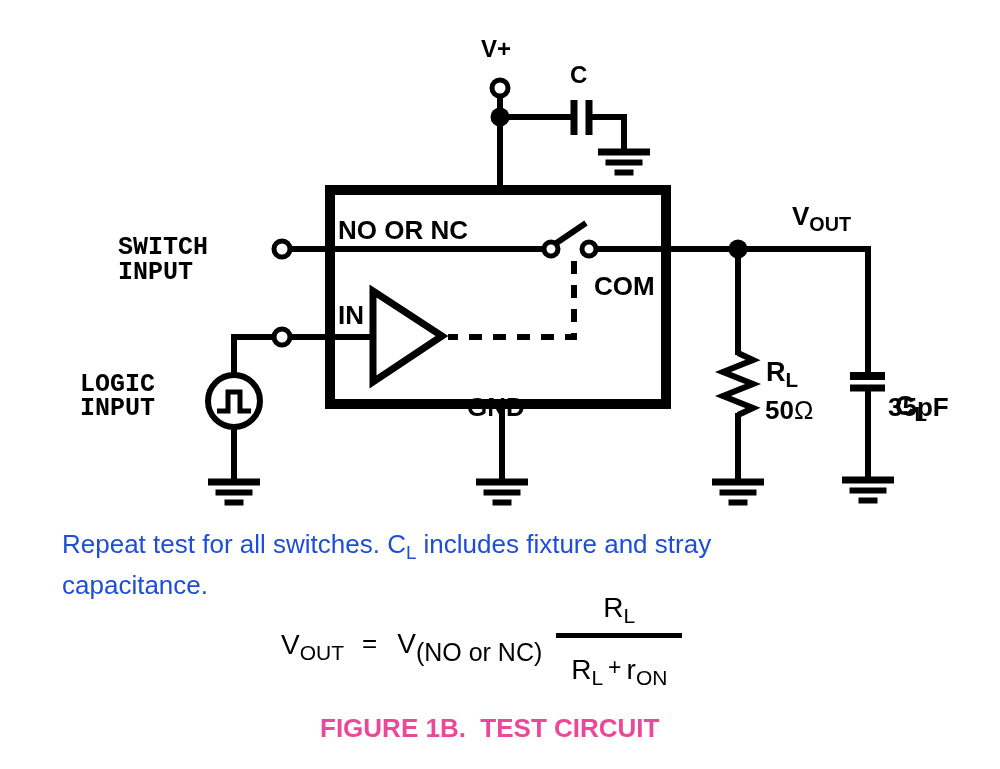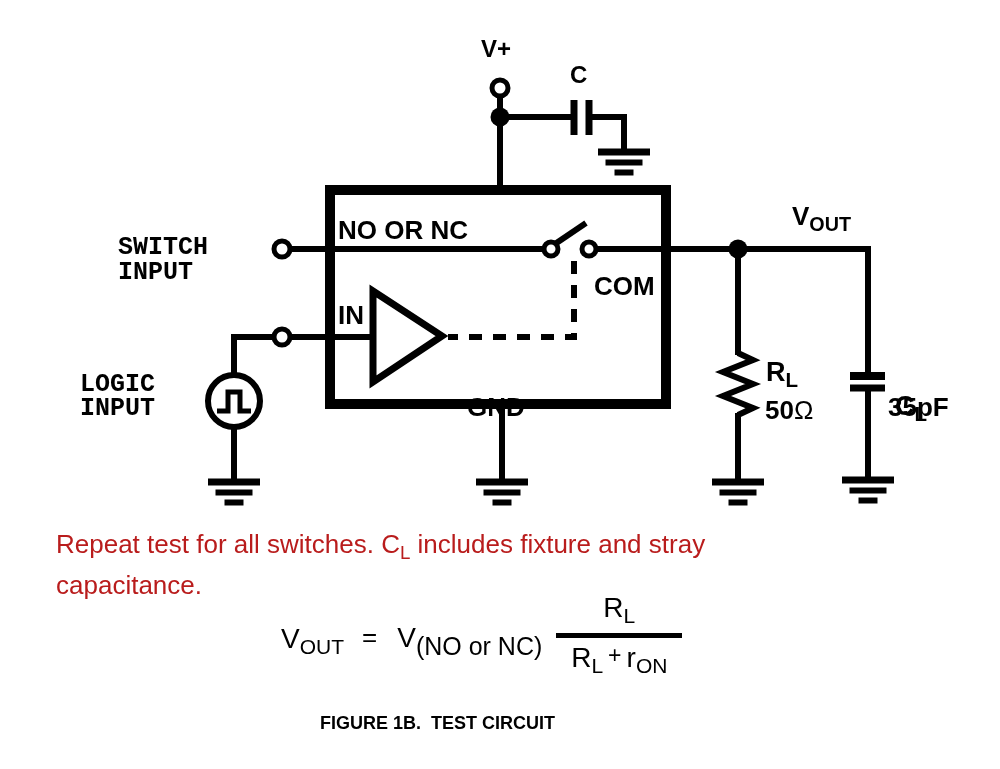--- a/index.html
+++ b/index.html
@@ -10,40 +10,40 @@
   svg { position:absolute; left:0; top:0; }
   .lbl {
     position:absolute; line-height:1; white-space:nowrap;
     font-weight:bold; color:#000;
   }
   .sub { font-size:0.76em; vertical-align:-0.30em; }
   .ra { text-align:left;font-family:Liberation Mono, monospace; }
   .unit { font-weight:normal; }
   
   #note {
-    position:absolute; left:56px; top:528px; width:820px;
-    font-size:26px; font-weight:normal; line-height:32px; color:#b91c1c;
+    position:absolute; left:62px; top:528px; width:820px;
+    font-size:26px; font-weight:normal; line-height:32px; color:#1d4ed8;
   }
   #note .sub { font-size:0.72em; vertical-align:-0.30em; }
   
   #formula {
     position:absolute; left:281px; top:592px; display:flex; align-items:center;
     font-size:28px; font-weight:normal; color:#000;
   }
   #formula .fitem { position:relative; top:6px; white-space:nowrap; }
   #formula .fsub { font-size:21px; vertical-align:-0.30em; }
   #formula .fsub-big { font-size:25px; vertical-align:-0.33em; }
   #formula .feq { font-size:26px; margin:0 20px 0 18px; position:relative; top:2px; }
   .frac { display:flex; flex-direction:column; align-items:center; margin-left:14px; width:126px; }
   .fnum { text-align:center; padding:0 0 5px 0; border-bottom:5px solid #000; width:100%; box-sizing:border-box; white-space:nowrap; }
-  .fden { text-align:center; padding-top:4px; white-space:nowrap; }
+  .fden { text-align:center; padding-top:16px; white-space:nowrap; }
   .fplus { font-size:23px; margin:0 5px; position:relative; top:-4px; }
   #caption {
-    position:absolute; left:320px; top:713px; font-size:18px; font-weight:bold;
-    white-space:pre; color:#000000;
+    position:absolute; left:320px; top:713px; font-size:26px; font-weight:bold;
+    white-space:pre; color:#ec4899;
   }
 </style>
 </head>
 <body>
 
 <div id="stage">
 
   <svg width="1000" height="769" viewBox="0 0 1000 769">
     <defs>
       <g id="gnd-sym">

